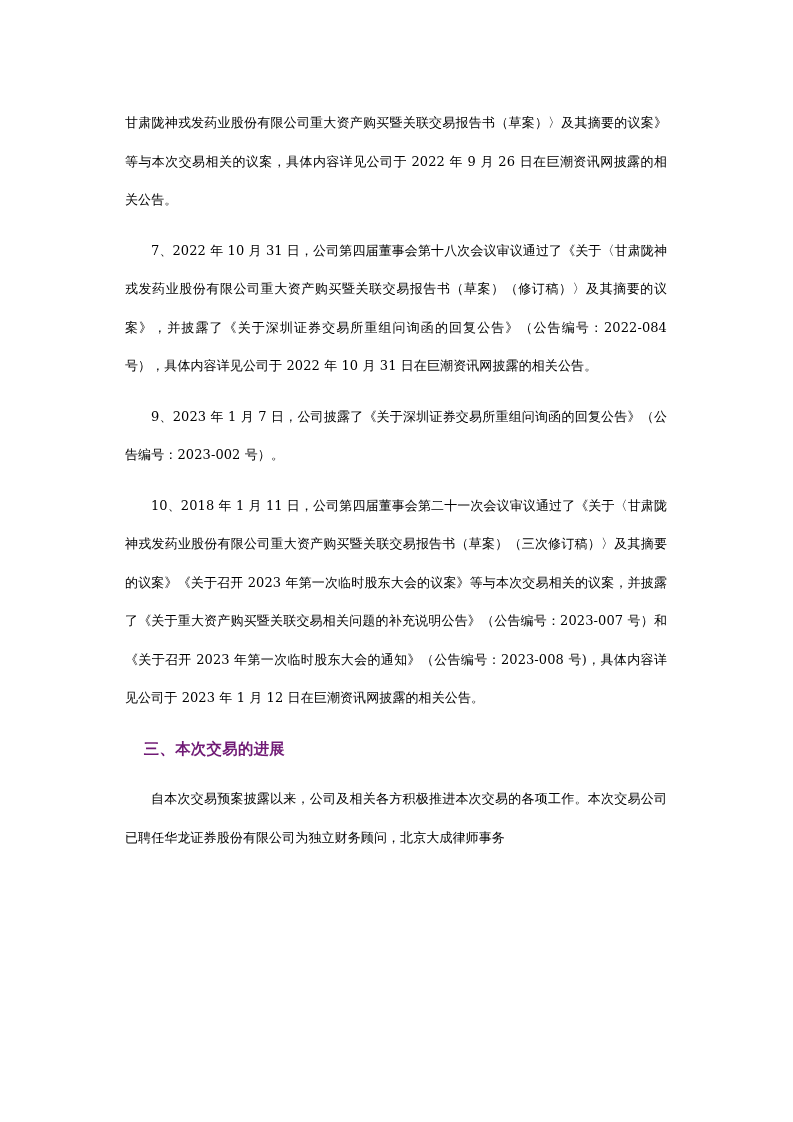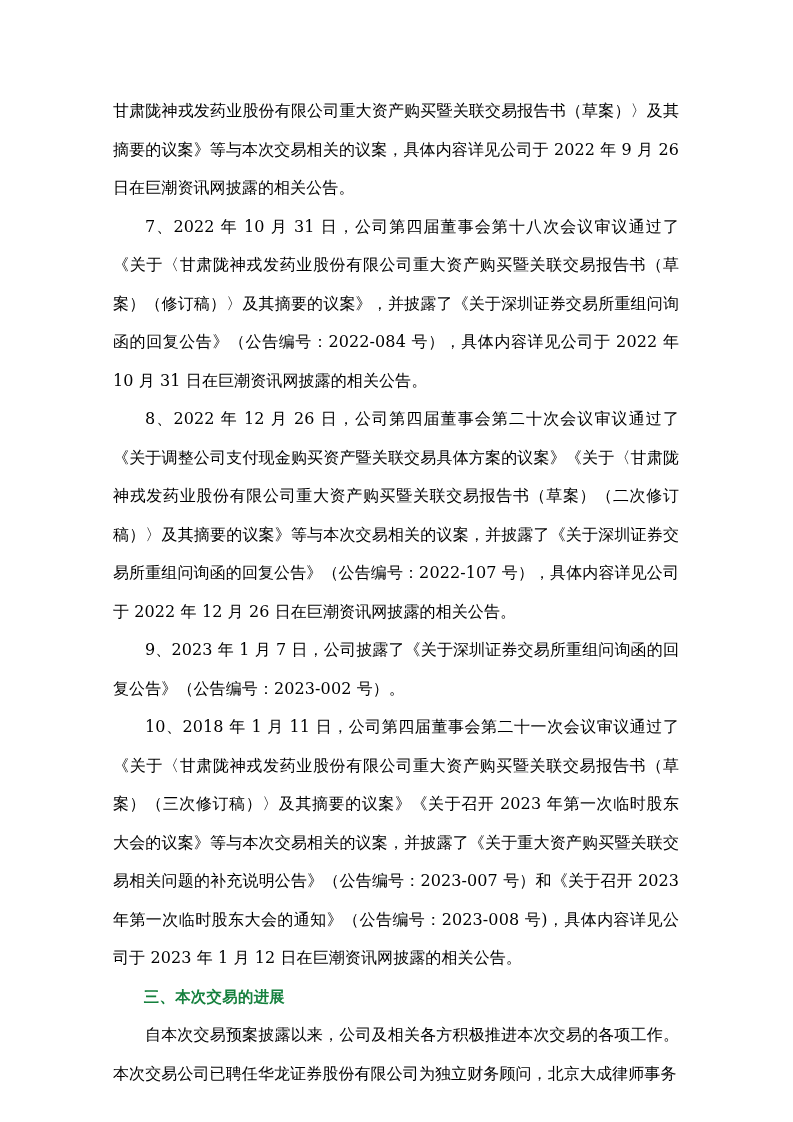--- a/index.html
+++ b/index.html
@@ -17,54 +17,53 @@
     overflow: hidden;
   }
   .content {
     position: absolute;
     left: 113px;
     top: 92px;
     width: 566px;
   }
   .para {
     font-family: "DejaVu Serif", "Liberation Serif", serif;
-    font-size: 16px;
+    font-size: 13px;
     line-height: 38.5px;
     color: #000000;
     text-align: justify;
     text-justify: inter-ideograph;
-    margin: 0;
+    margin: 12px;
     letter-spacing: 0.1px;
   }
   .indent {
     text-indent: 2em;
   }
   .heading {
     font-family: "DejaVu Serif", "Liberation Serif", serif;
     font-size: 15.4px;
     line-height: 38.5px;
     font-weight: bold;
-    color: #15803d;
+    color: #701a75;
     margin: 0;
     text-indent: 2em;
     letter-spacing: 0.3px;
   }
 </style>
 </head>
 <body>
 
 <div class="page">
   <div class="content">
 
     <p class="para">甘肃陇神戎发药业股份有限公司重大资产购买暨关联交易报告书（草案）〉及其摘要的议案》等与本次交易相关的议案，具体内容详见公司于 2022 年 9 月 26 日在巨潮资讯网披露的相关公告。</p>
 
 
     <p class="para indent">7、2022 年 10 月 31 日，公司第四届董事会第十八次会议审议通过了《关于〈甘肃陇神戎发药业股份有限公司重大资产购买暨关联交易报告书（草案）（修订稿）〉及其摘要的议案》，并披露了《关于深圳证券交易所重组问询函的回复公告》（公告编号：2022-084 号），具体内容详见公司于 2022 年 10 月 31 日在巨潮资讯网披露的相关公告。</p>
 
-    <p class="para indent">8、2022 年 12 月 26 日，公司第四届董事会第二十次会议审议通过了《关于调整公司支付现金购买资产暨关联交易具体方案的议案》《关于〈甘肃陇神戎发药业股份有限公司重大资产购买暨关联交易报告书（草案）（二次修订稿）〉及其摘要的议案》等与本次交易相关的议案，并披露了《关于深圳证券交易所重组问询函的回复公告》（公告编号：2022-107 号），具体内容详见公司于 2022 年 12 月 26 日在巨潮资讯网披露的相关公告。</p>
 
     <p class="para indent">9、2023 年 1 月 7 日，公司披露了《关于深圳证券交易所重组问询函的回复公告》（公告编号：2023-002 号）。</p>
 
     <p class="para indent">10、2018 年 1 月 11 日，公司第四届董事会第二十一次会议审议通过了《关于〈甘肃陇神戎发药业股份有限公司重大资产购买暨关联交易报告书（草案）（三次修订稿）〉及其摘要的议案》《关于召开 2023 年第一次临时股东大会的议案》等与本次交易相关的议案，并披露了《关于重大资产购买暨关联交易相关问题的补充说明公告》（公告编号：2023-007 号）和《关于召开 2023 年第一次临时股东大会的通知》（公告编号：2023-008 号)，具体内容详见公司于 2023 年 1 月 12 日在巨潮资讯网披露的相关公告。</p>
 
     <p class="heading">三、本次交易的进展</p>
 
     <p class="para indent">自本次交易预案披露以来，公司及相关各方积极推进本次交易的各项工作。本次交易公司已聘任华龙证券股份有限公司为独立财务顾问，北京大成律师事务</p>
 
   </div>

